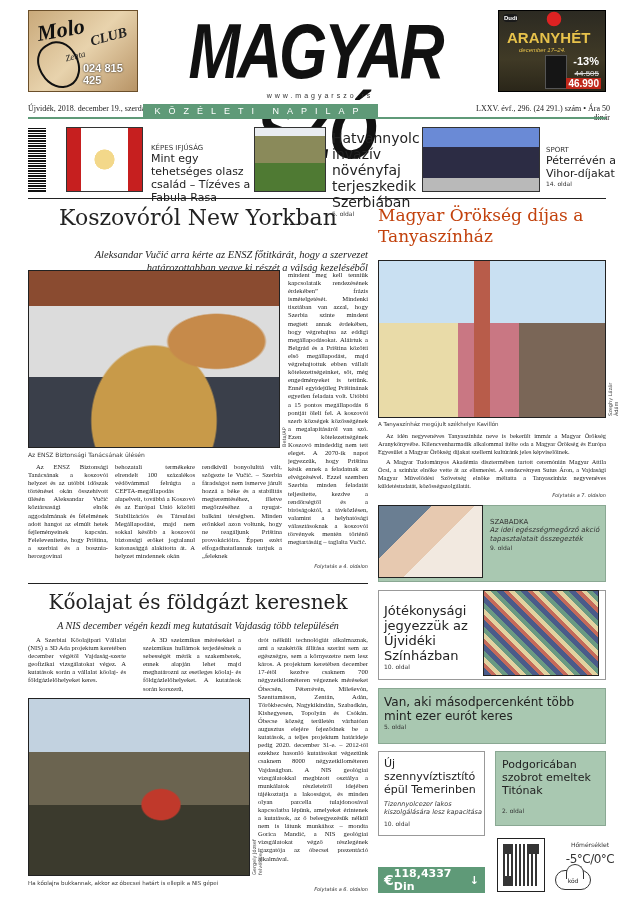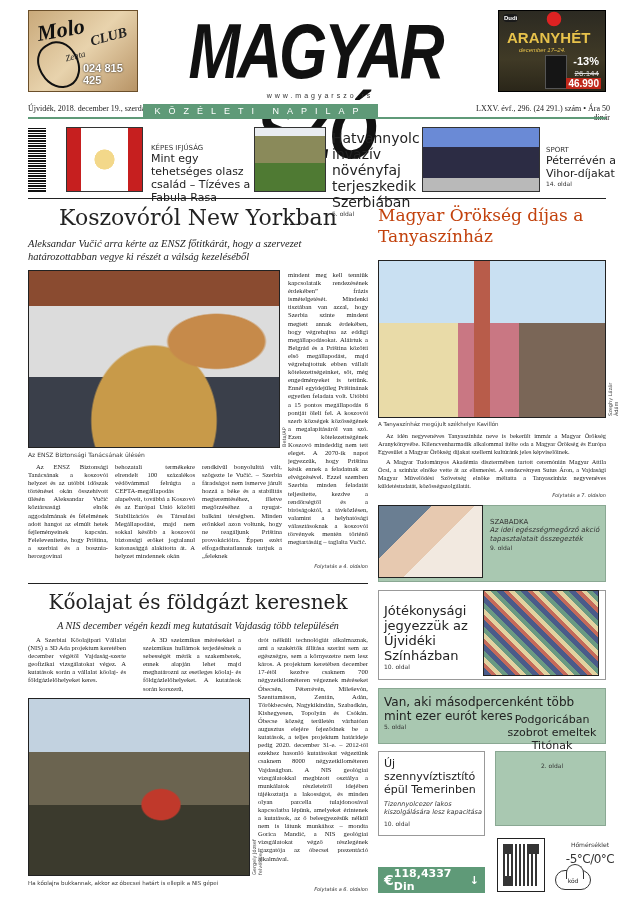--- a/index.html
+++ b/index.html
@@ -41,21 +41,21 @@
     .teaser-title { font: 11px "DejaVu Sans", sans-serif; color:#222; line-height: 13px; }
     .page-ref { font: 6px "DejaVu Sans", sans-serif; color:#333; }
 
     .t1-text { left: 151px; top: 144px; width: 100px; }
     .t2-text { left: 332px; top: 130px; width: 86px; }
     .t3-text { left: 546px; top: 146px; width: 80px; }
 
     
     .rule-top { height: 1px; background: #222; }
     .lead-title { left: 28px; top: 205px; width: 340px; text-align:center; font: 22px "DejaVu Serif", serif; color:#222; }
-    .lead-sub { left: 28px; top: 237px; width: 340px; text-align:left; font: italic 10.5px "Liberation Serif", serif; line-height: 13px; color:#222; }
+    .lead-sub { left: 28px; top: 248px; width: 340px; text-align:right; font: italic 10.5px "Liberation Serif", serif; line-height: 13px; color:#222; }
     .lead-img { left: 28px; top: 270px; width: 252px; height: 178px; border:1px solid #222;
       background:
         radial-gradient(ellipse at 75% 40%, #c68a4a 0 18%, transparent 19%),
         radial-gradient(ellipse at 50% 85%, #c89a49 0 35%, transparent 36%),
         linear-gradient(180deg,#8a4b30 0 20%, #dcdcdc 20% 60%, #3a3f4a 60%); }
     .credit-v { font: 5px "DejaVu Sans", sans-serif; color:#444; writing-mode: vertical-rl; transform: rotate(180deg); }
     .caption { font: 6px "DejaVu Sans", sans-serif; color:#333; }
     .body-col { font: 6.6px "Liberation Serif", serif; line-height: 8.1px; color:#222; text-align: justify; }
     .continued { font: italic 5px "DejaVu Sans", sans-serif; color:#333; text-align: right; }
 
@@ -92,21 +92,21 @@
     .book-title { left: 384px; top: 603px; width: 96px; font: 13px "DejaVu Sans", sans-serif; line-height: 15px; color:#222; }
 
     .van-box { left: 378px; top: 688px; width: 228px; height: 56px; }
     .van-title { left: 384px; top: 695px; width: 215px; font: 12px "DejaVu Sans", sans-serif; line-height: 14px; color:#222; }
 
     .uj-box { left: 378px; top: 751px; width: 107px; height: 85px; }
     .uj-title { left: 384px; top: 757px; width: 100px; font: 11px "DejaVu Sans", sans-serif; line-height: 13px; color:#222; }
     .uj-desc { left: 384px; top: 800px; width: 98px; font: italic 6.5px "DejaVu Sans", sans-serif; line-height: 8px; color:#333; }
 
     .pod-box { left: 495px; top: 751px; width: 111px; height: 75px; }
-    .pod-title { left: 502px; top: 713px; width: 100px; font: 11px "DejaVu Sans", sans-serif; line-height: 13px; color:#222;text-align:center; }
+    .pod-title { left: 502px; top: 758px; width: 100px; font: 11px "DejaVu Sans", sans-serif; line-height: 13px; color:#222; }
 
     .euro-bar { left: 378px; top: 867px; width: 107px; height: 26px; background:#5f9a78; color:#fff; font: bold 11px "DejaVu Sans", sans-serif; display:flex; align-items:center; justify-content: space-between; padding: 0 6px; }
     .qr { left: 497px; top: 838px; width: 48px; height: 54px; border: 1px solid #222; background:#fff; padding:5px; }
     .qr-inner { width: 100%; height: 100%;
       background:
         linear-gradient(#111,#111) 0 0/10px 10px no-repeat,
         linear-gradient(#111,#111) 100% 0/10px 10px no-repeat,
         linear-gradient(#111,#111) 0 100%/10px 10px no-repeat,
         repeating-linear-gradient(90deg,#111 0 2px,#fff 2px 4px),
         repeating-linear-gradient(0deg,#111 0 2px,#fff 2px 5px);
@@ -134,21 +134,21 @@
 <div class="abs issueline">LXXV. évf., 296. (24 291.) szám • Ára 50 dinár</div>
 <div class="abs header-rule"></div>
 
 <div class="abs ad-right">
   <div class="bow"></div>
   <span class="brand">Dudi</span>
   <span class="gold">ARANYHÉT</span>
   <span class="date">december 17–24.</span>
   <div class="pc"></div>
   <span class="pct">-13%</span>
-  <span class="old">26.144</span>
+  <span class="old">44.505</span>
   <span class="new">46.990</span>
 </div>
 
 <div class="abs barcode"></div>
 <div class="teaser-img t1-img"></div>
 <div class="abs t1-text">
   <div class="kicker">KÉPES IFJÚSÁG</div>
   <div class="teaser-title">Mint egy tehetséges olasz család – Tízéves a Fabula Rasa</div>
 </div>
 <div class="teaser-img t2-img"></div>

